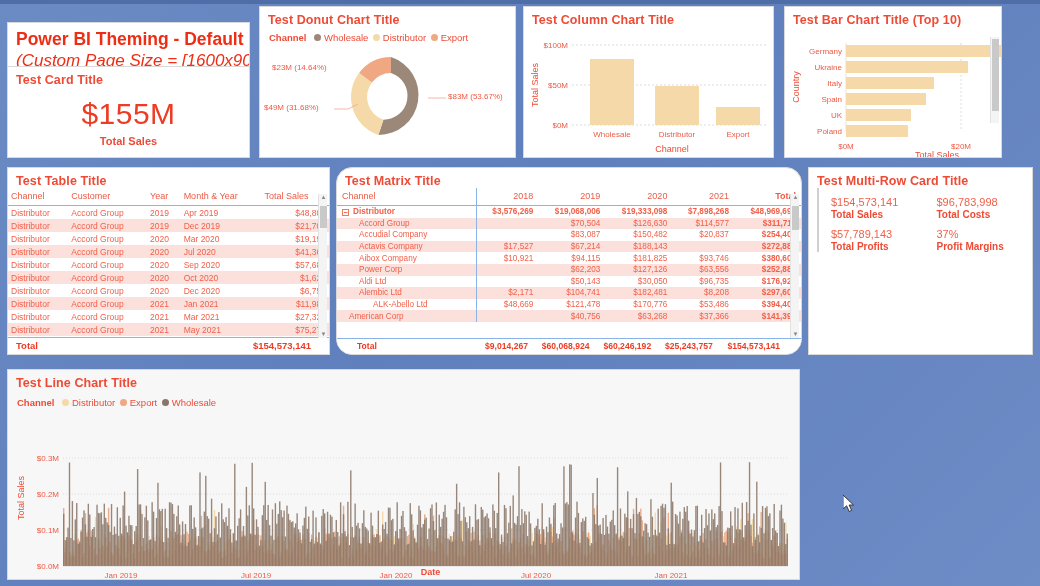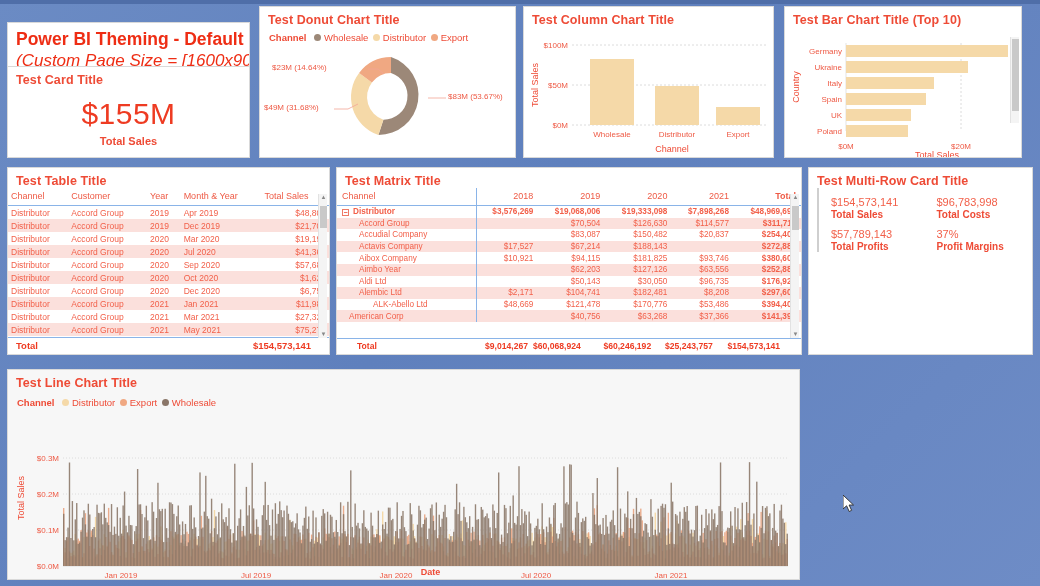--- a/index.html
+++ b/index.html
@@ -57,21 +57,21 @@
     padding: 5px 0 0 9px; font-size: 9.5px; color: #ee4b36;
   }
   .legend-row .lg-title { font-weight: bold; margin-right: 3px; }
   .legend-item { display: flex; align-items: center; gap: 2.5px; }
   .dot { width: 7px; height: 7px; border-radius: 50%; display: inline-block; }
   .donut-wrap { position: relative; width: 100%; height: 112px; }
   .clabel { position: absolute; font-size: 8px; color: #ee5a45; white-space: nowrap; }
   
   #column-panel { left: 523px; top: 6px; width: 251px; height: 152px; }
   
-  #bar-panel { left: 784px; top: 6px; width: 238px; height: 152px; }
+  #bar-panel { left: 784px; top: 6px; width: 218px; height: 152px; }
   
   #table-panel { left: 7px; top: 167px; width: 323px; height: 188px; }
   table.grid { width: 100%; border-collapse: collapse; font-size: 8.5px; color: #f2604a; }
   table.grid th {
     text-align: left; font-weight: normal; color: #ee5a45;
     font-size: 9px; padding: 3px 3px 4px 3px;
     border-bottom: 1.4px solid #8ab4e8; white-space: nowrap;
   }
   table.grid td { padding: 1.5px 3px; white-space: nowrap; }
   table.grid tr.alt td { background: #fbe0dc; }
@@ -86,21 +86,21 @@
   .scrollbar {
     position: absolute; top: 26px; right: 2px; width: 9px; bottom: 16px;
     background: #f4f4f4; border-left: 1px solid #e2e2e2;
   }
   .scrollbar .thumb { position: absolute; left: 1px; width: 7px; background: #c9c9c9; }
   .sb-arrow {
     position: absolute; left: 1px; width: 7px; height: 7px;
     font-size: 6px; color: #888; text-align: center; line-height: 7px;
   }
   
-  #matrix-panel { left: 336px; top: 167px; width: 466px; height: 188px; }
+  #matrix-panel { left: 336px; top: 167px; width: 466px; height: 188px; border-radius: 16px; }
   table.mx { width: 100%; border-collapse: collapse; font-size: 8.2px; color: #f2604a; }
   table.mx th {
     text-align: right; font-weight: normal; color: #ee5a45; font-size: 9px;
     padding: 3px 5px 4px 5px; border-bottom: 1.4px solid #8ab4e8; white-space: nowrap;
   }
   table.mx th.lft { text-align: left; }
   table.mx th.tot { font-weight: bold; }
   table.mx td { padding: 1.3px 5px; text-align: right; white-space: nowrap; }
   table.mx td.lft { text-align: left; }
   table.mx tr.alt td { background: #fbe0dc; }
@@ -391,21 +391,21 @@
       </tr>
       <tr>
         <td class="lft" style="padding-left:22px">Aibox Company</td>
         <td class="mx-divider">$10,921</td>
         <td>$94,115</td>
         <td>$181,825</td>
         <td>$93,746</td>
         <td class="bold">$380,607</td>
       </tr>
       <tr class="alt">
-        <td class="lft" style="padding-left:22px">Aimbo Year</td>
+        <td class="lft" style="padding-left:22px">Power Corp</td>
         <td class="mx-divider"></td>
         <td>$62,203</td>
         <td>$127,126</td>
         <td>$63,556</td>
         <td class="bold">$252,885</td>
       </tr>
       <tr>
         <td class="lft" style="padding-left:22px">Aldi Ltd</td>
         <td class="mx-divider"></td>
         <td>$50,143</td>
@@ -435,21 +435,21 @@
         <td>$40,756</td>
         <td>$63,268</td>
         <td>$37,366</td>
         <td class="bold">$141,390</td>
       </tr>
     </tbody>
   </table>
   <div class="mx-total">
     <span style="width:30%; padding-left:20px">Total</span>
     <span style="flex:1; text-align:right; padding-right:5px">$9,014,267</span>
-    <span style="flex:1; text-align:left; padding-right:5px">$60,068,924</span>
+    <span style="flex:1; text-align:right; padding-right:5px">$60,068,924</span>
     <span style="flex:1; text-align:right; padding-right:5px">$60,246,192</span>
     <span style="flex:1; text-align:right; padding-right:5px">$25,243,757</span>
     <span style="flex:1.1; text-align:right; padding-right:5px">$154,573,141</span>
   </div>
   <div class="scrollbar">
     <div class="sb-arrow" style="top:0;">▲</div>
     <div class="thumb" style="top:12px; height:24px;"></div>
     <div class="sb-arrow" style="bottom:0;">▼</div>
   </div>
 </div>

